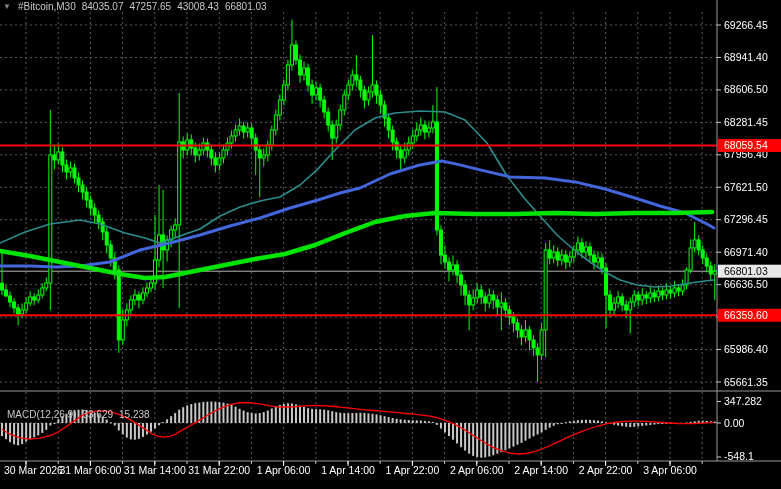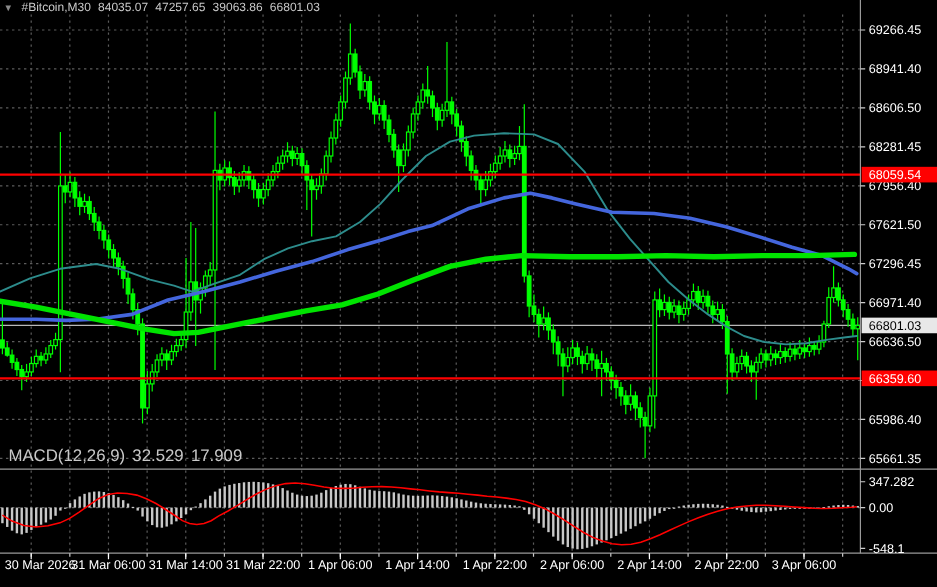--- a/index.html
+++ b/index.html
@@ -2,21 +2,21 @@
 <html><head>
 <meta charset="utf-8">
 <style>
   html,body{margin:0;padding:0;background:#000;}
   .screen{position:relative;width:781px;height:489px;background:#000;overflow:hidden;
           font-family:"Liberation Sans",sans-serif;}
   #chart{position:absolute;left:0;top:0;}
   .quote-bar{position:absolute;left:3px;top:1px;height:11px;display:flex;align-items:center;
              gap:6px;color:#c9c9c9;font-size:10px;white-space:nowrap;z-index:3;}
   .quote-bar .tri{color:#8a8a8a;font-size:8px;margin-right:1px;cursor:pointer;}
-  .macd-caption{position:absolute;left:7px;top:371px;color:#c9c9c9;font-size:14px;
+  .macd-caption{position:absolute;left:7px;top:409px;color:#c9c9c9;font-size:10px;
                 display:flex;gap:6px;z-index:3;}
   .resize-handle{position:absolute;left:0;top:388px;width:781px;height:6px;cursor:ns-resize;z-index:4;}
 </style>
 </head>
 <body>
 
 <div class="screen">
   <svg id="chart" width="781" height="489" viewBox="0 0 781 489">
       <rect x="0" y="0" width="781" height="489" fill="#000000"></rect>
       <g stroke="#5c5c5c" stroke-width="1" stroke-dasharray="2 3">
@@ -710,24 +710,24 @@
         <line x1="670" y1="461" x2="670" y2="466" stroke="#ffffff" stroke-width="1"></line>
         <text x="670" y="474" fill="#ffffff" font-size="10.5" text-anchor="middle" font-family="&quot;Liberation Sans&quot;,sans-serif">3 Apr 06:00</text>
       </g>
     </svg>
 
   <div class="quote-bar">
     <span class="tri">▼</span>
     <span>#Bitcoin,M30</span>
     <span>84035.07</span>
     <span>47257.65</span>
-    <span>39063.86</span>
+    <span>43008.43</span>
     <span>66801.03</span>
   </div>
 
   <div class="macd-caption">
     <span>MACD(12,26,9)</span>
-    <span>32.529</span>
-    <span>17.909</span>
+    <span>33.629</span>
+    <span>15.238</span>
   </div>
 
   <div class="resize-handle"></div>
 </div>
 
 </body></html>

